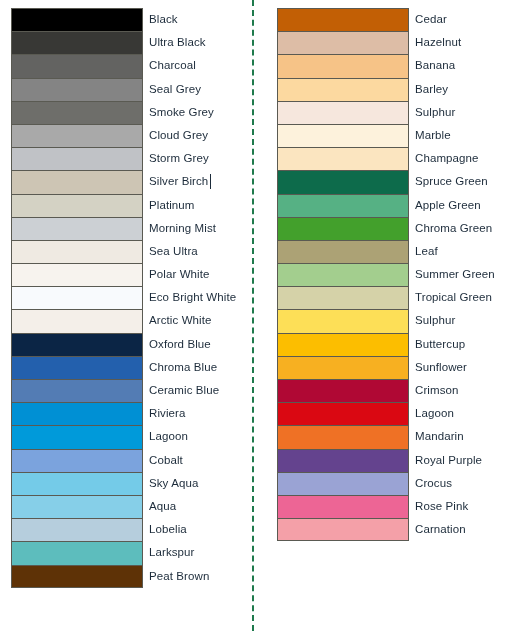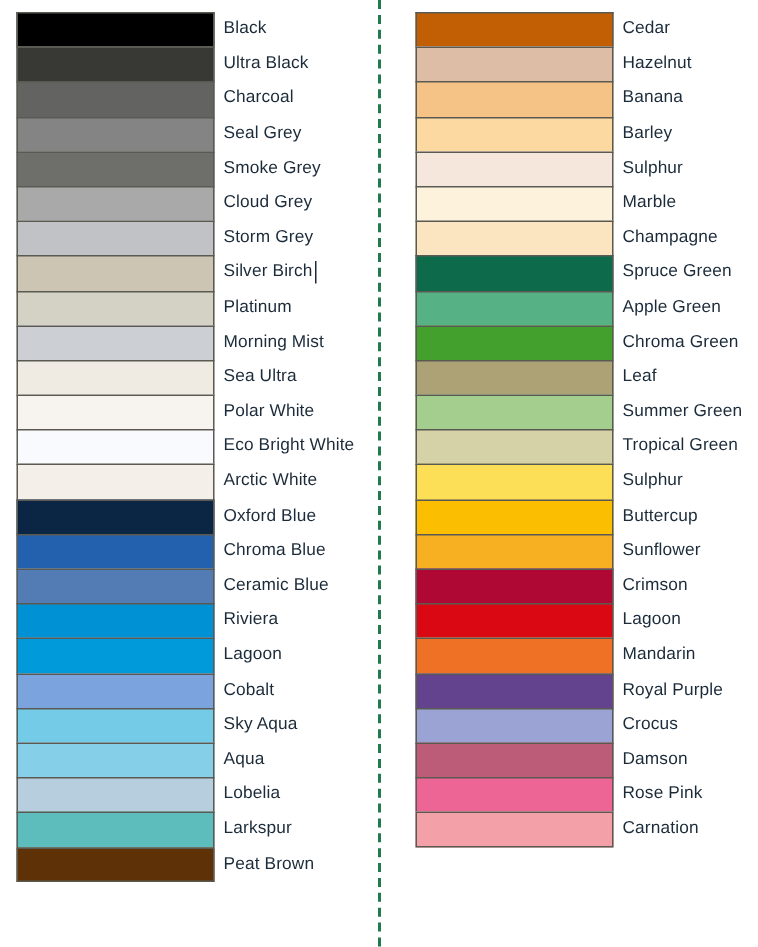--- a/index.html
+++ b/index.html
@@ -274,24 +274,20 @@
       </div>
       <div class="swatch-row">
         <div class="swatch-chip" style="background: rgb(100, 67, 142);"></div>
         <div class="swatch-label">Royal Purple</div>
       </div>
       <div class="swatch-row">
         <div class="swatch-chip" style="background: rgb(154, 163, 212);"></div>
         <div class="swatch-label">Crocus</div>
       </div>
       <div class="swatch-row">
-        <div class="swatch-chip" style="background: rgb(189, 92, 120);"></div>
-        <div class="swatch-label">Damson</div>
-      </div>
-      <div class="swatch-row">
         <div class="swatch-chip" style="background: rgb(237, 101, 149);"></div>
         <div class="swatch-label">Rose Pink</div>
       </div>
       <div class="swatch-row">
         <div class="swatch-chip" style="background: rgb(244, 160, 168);"></div>
         <div class="swatch-label">Carnation</div>
       </div>
     </div>
 
 </div>

